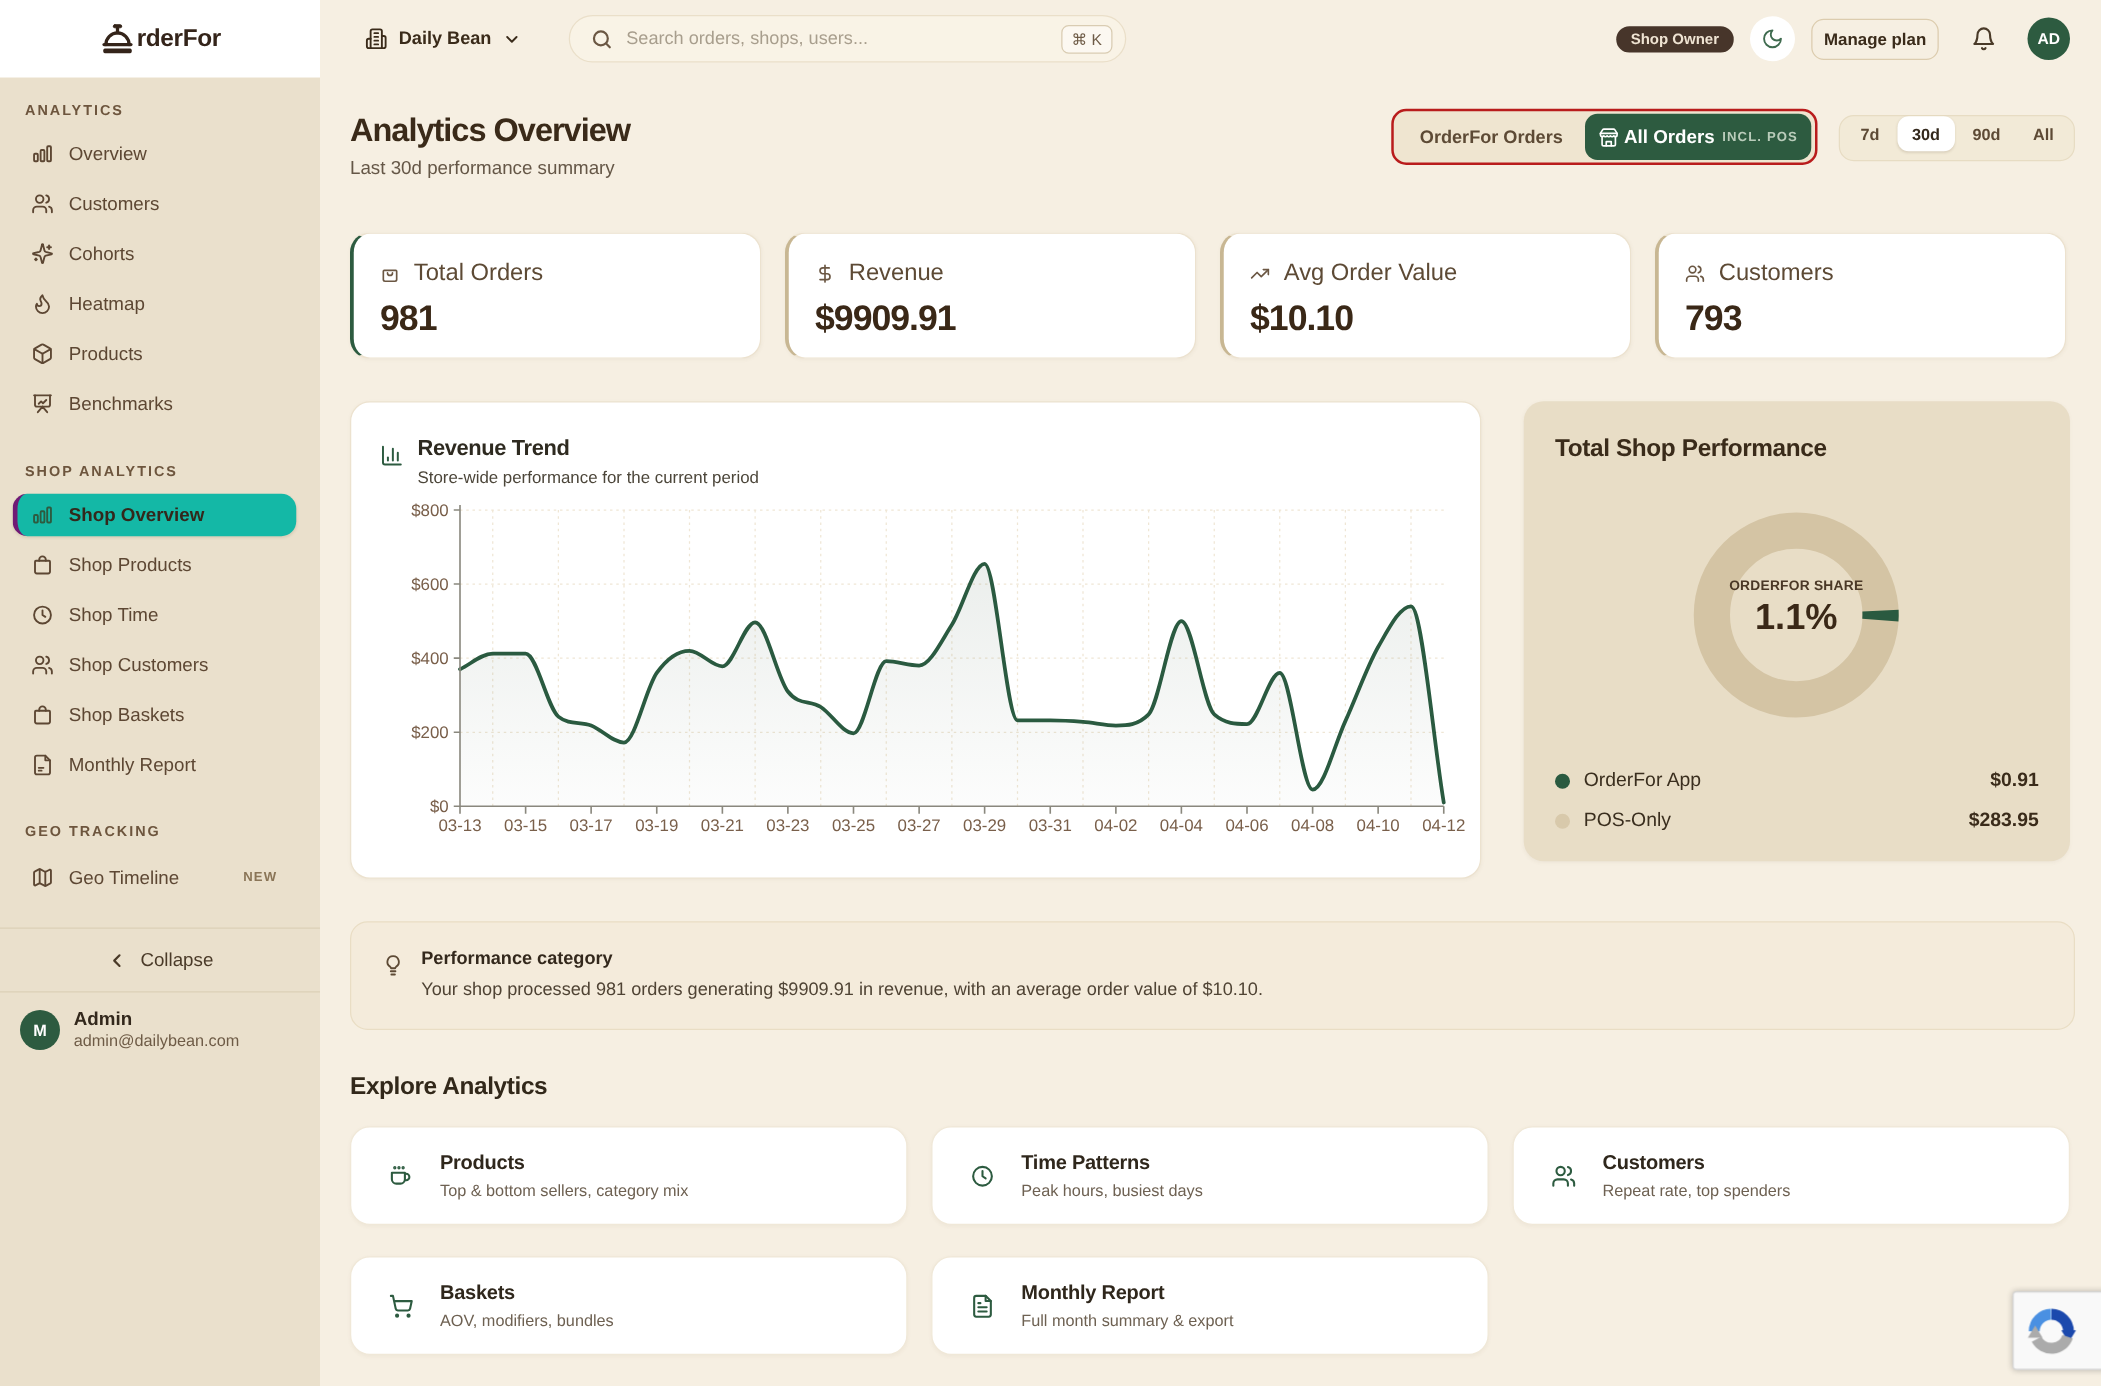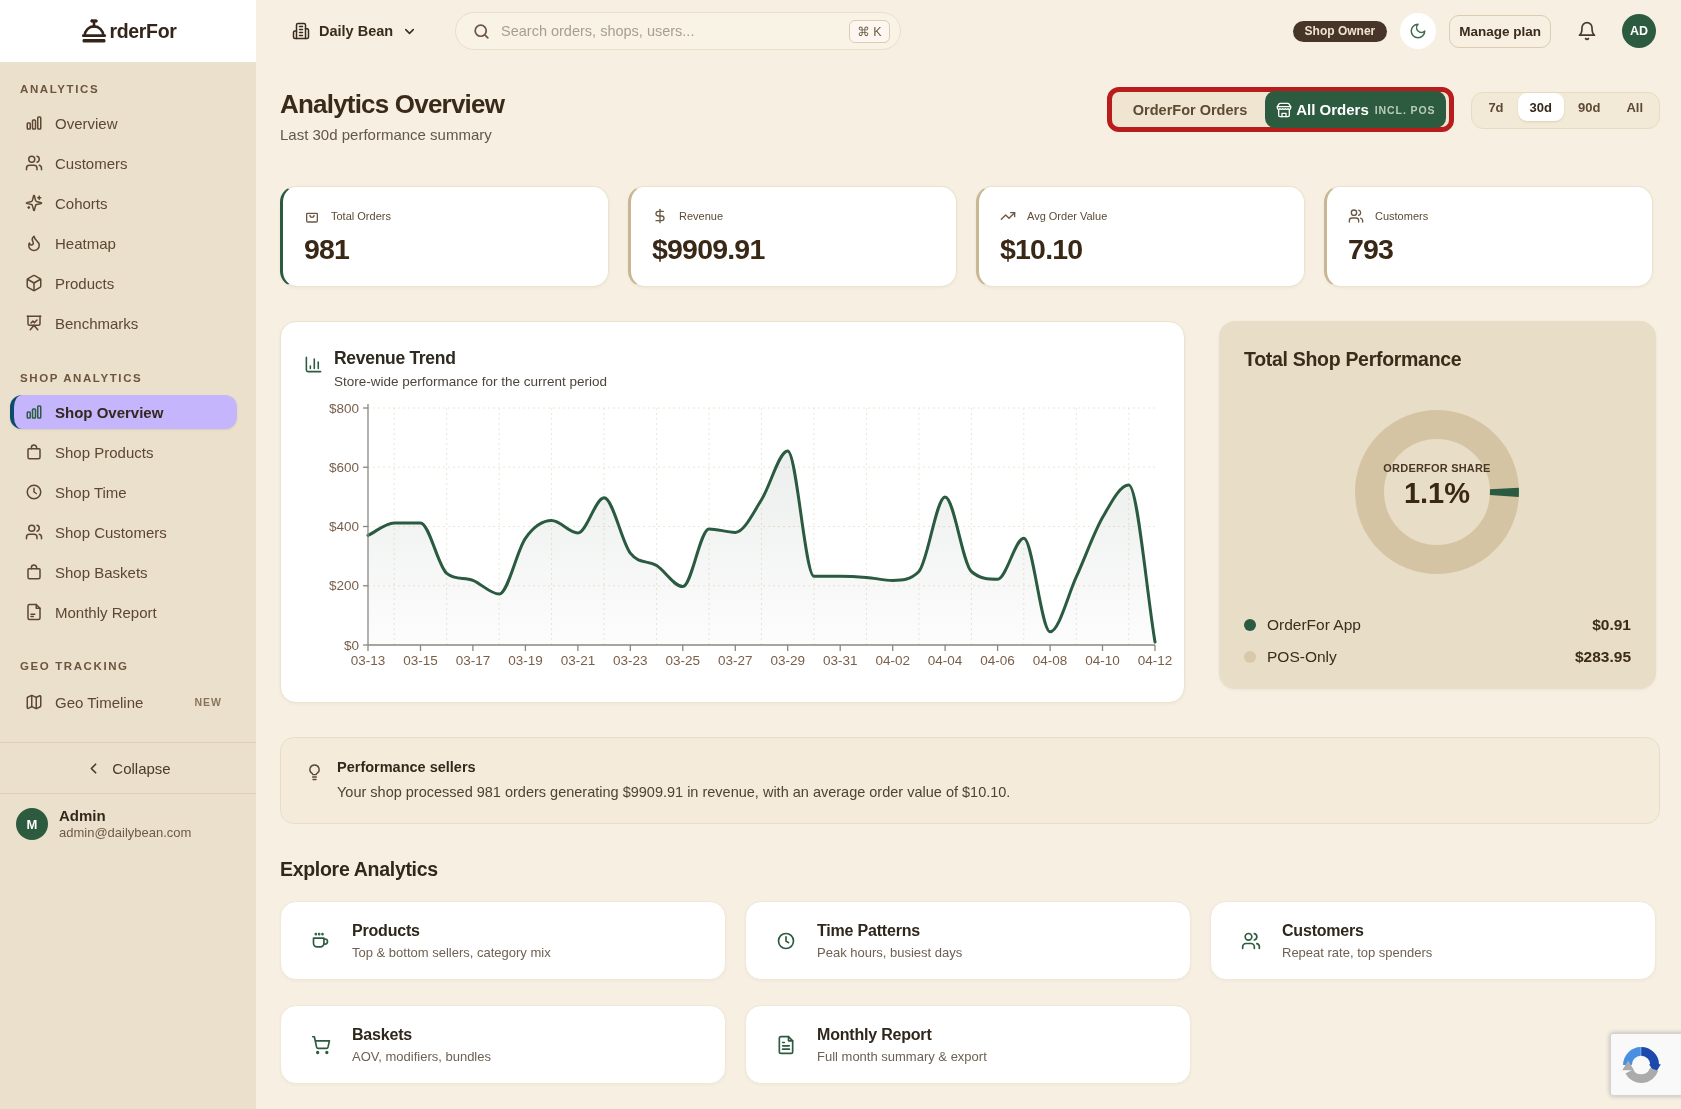--- a/index.html
+++ b/index.html
@@ -8,21 +8,21 @@
 .app { display:flex; width:1681px; height:1109px; }
 
 .sidebar { position:relative; width:256px; height:1109px; background:#eae0cc; flex:none; }
 .logoStrip { height:62px; background:#fff; display:flex; align-items:center; justify-content:center; gap:1px; }
 .logoStrip svg { display:block; }
 .logoText { font-size:19.5px; font-weight:700; color:#34241a; letter-spacing:-0.3px; margin-left:-1px; }
 .nav { padding:0 19px 0 10px; }
 .navLabel { font-size:11.5px; font-weight:700; letter-spacing:1.6px; color:#6d553d; padding:0 10px; }
 .navItem { height:40px; display:flex; align-items:center; gap:12px; padding:0 15px; border-radius:12px; color:#5d4733; font-size:15px; }
 .navItem svg { width:18px; height:18px; flex:none; }
-.navItem.active { background:#c4b5fd; color:#33281c; font-weight:600; border-left:4px solid #0c4a6e; padding-left:11px; box-shadow:0 1px 2px rgba(90,70,40,.12); height:34px; margin:3px 0; }
+.navItem.active { background:#14b8a6; color:#33281c; font-weight:600; border-left:4px solid #701a75; padding-left:11px; box-shadow:0 1px 2px rgba(90,70,40,.12); height:34px; margin:3px 0; }
 .navItem.active svg { color:#2d5b40; }
 .newBadge { margin-left:auto; font-size:10.5px; font-weight:700; letter-spacing:1px; color:#8a7557; }
 .sideBottom { position:absolute; left:0; right:0; top:742px; }
 .collapse { border-top:1px solid #dccfb6; border-bottom:1px solid #dccfb6; height:52px; box-sizing:border-box; display:flex; align-items:center; justify-content:center; gap:10px; color:#4a3a28; font-size:15px; }
 .userRow { display:flex; align-items:center; gap:11px; padding:13px 16px 0; }
 .avatarM { width:32px; height:32px; border-radius:50%; background:#2d5b40; color:#fff; display:flex; align-items:center; justify-content:center; font-size:13px; font-weight:700; }
 .userName { font-size:15px; font-weight:700; color:#33281c; line-height:1.2; }
 .userEmail { font-size:13px; color:#6e5b46; line-height:1.3; }
 
 .main { flex:1; position:relative; }
@@ -36,36 +36,36 @@
 .moonBtn { width:36px; height:36px; border-radius:50%; background:#fff; display:flex; align-items:center; justify-content:center; }
 .planBtn { border:1px solid #dcccae; border-radius:10px; padding:8px 9px; font-size:13.5px; font-weight:600; color:#3a2b1a; }
 .bellBtn { color:#4a3a28; display:flex; margin-left:13px; }
 .avatarAD { width:34px; height:34px; border-radius:50%; background:#2d5b40; color:#fff; display:flex; align-items:center; justify-content:center; font-size:12.5px; font-weight:700; margin-left:12px; }
 
 .content { padding:0 24px; position:relative; }
 .pageHead { position:relative; height:124px; }
 .pageTitle { position:absolute; top:27px; font-size:26px; font-weight:700; color:#3a2a19; letter-spacing:-0.8px; }
 .pageSub { position:absolute; top:64px; font-size:15px; color:#655747; }
 .controls { position:absolute; right:0; top:25px; display:flex; gap:17px; align-items:flex-start; }
-.srcToggle { background:#efe5d0; border:5px solid #b91c1c; border-radius:12px; height:45px; display:flex; align-items:center; padding:0 3px; }
+.srcToggle { background:#efe5d0; border:2px solid #b91c1c; border-radius:12px; height:45px; display:flex; align-items:center; padding:0 3px; }
 .srcOff { padding:0 18px; font-size:14.5px; font-weight:600; color:#5d4a35; }
 .srcOn { background:#2d5b40; border-radius:10px; height:37px; display:flex; align-items:center; gap:4px; padding:0 11px; color:#fff; font-size:15px; font-weight:600; }
 .srcOn .pos { font-size:10.5px; font-weight:700; letter-spacing:0.9px; color:#b9ccba; margin-left:2px; }
 .rangeSeg { background:#f2ead7; border:1px solid #e7dcc3; border-radius:12px; height:37px; display:flex; align-items:flex-start; padding:0 4px; gap:2px; margin-top:5px; }
 .rangeSeg span { font-size:13px; font-weight:600; color:#5d4a35; padding:6.5px 12px; border-radius:9px; }
 .rangeSeg .sel { background:#fff; color:#33281c; box-shadow:0 1px 2px rgba(90,70,40,.15); }
 </style>
 </head>
 <body>
 <style>
 
 .stats { display:flex; gap:19px; }
 .stat { width:329px; height:101px; background:#fff; border:1px solid #ece2cf; border-left:3px solid #c8b793; border-radius:16px; padding:21px 24px 0 21px; box-shadow:0 1px 3px rgba(120,95,60,.06); }
 .stat.green { border-left-color:#2d5b40; }
-.statHead { display:flex; align-items:center; gap:11px; color:#5d4a35; font-size:11px; font-weight:400; }
+.statHead { display:flex; align-items:center; gap:11px; color:#5d4a35; font-size:19px; font-weight:400; }
 .statHead svg { color:#6b5743; }
 .statVal { margin-top:9px; font-size:28.5px; font-weight:700; color:#3a2817; letter-spacing:-0.8px; }
 
 .chartsRow { display:flex; gap:34px; margin-top:34px; }
 .chartCard { position:relative; width:905px; height:382px; background:#fff; border:1px solid #ece2cf; border-radius:16px; box-shadow:0 1px 3px rgba(120,95,60,.06); }
 .chartTitleRow { position:absolute; left:23px; top:26px; display:flex; gap:11px; }
 .chartTitleRow svg { margin-top:7px; color:#2d5b40; }
 .ctTitle { font-size:17.5px; font-weight:700; color:#2e2a20; letter-spacing:-0.3px; }
 .ctSub { font-size:13.5px; color:#4c463a; margin-top:5px; }
 .perfCard { position:relative; width:437px; height:368px; background:#e8ddc6; border-radius:16px; box-shadow:0 1px 3px rgba(120,95,60,.06); }
@@ -400,21 +400,21 @@
             </div>
       </div>
     </div>
     <div class="snapshot">
       <svg width="17" height="20" viewBox="0 0 24 27" fill="none" stroke="currentColor" stroke-width="2.1" stroke-linecap="round" stroke-linejoin="round">
             <path d="M12 3.5a6.4 6.4 0 0 0-3.5 11.8c.6.5 1 1.1 1.2 1.9h4.6c.2-.8.6-1.4 1.2-1.9A6.4 6.4 0 0 0 12 3.5z"></path>
             <path d="M9.4 20.6h5.2"></path>
             <path d="M10 24.2h4"></path>
           </svg>
       <div>
-        <div class="snapTitle">Performance sellers</div>
+        <div class="snapTitle">Performance category</div>
         <div class="snapBody">Your shop processed 981 orders generating $9909.91 in revenue, with an average order value of $10.10.</div>
       </div>
     </div>
     <div class="exploreH">Explore Analytics</div>
     <div class="expGrid">
       <div class="expCard">
             <svg width="20" height="20" viewBox="0 0 24 24" fill="none" stroke="currentColor" stroke-width="2" stroke-linecap="round" stroke-linejoin="round">
               <circle cx="5.8" cy="3.8" r="0.6" fill="currentColor"></circle>
               <circle cx="9.8" cy="3.8" r="0.6" fill="currentColor"></circle>
               <circle cx="13.8" cy="3.8" r="0.6" fill="currentColor"></circle>

